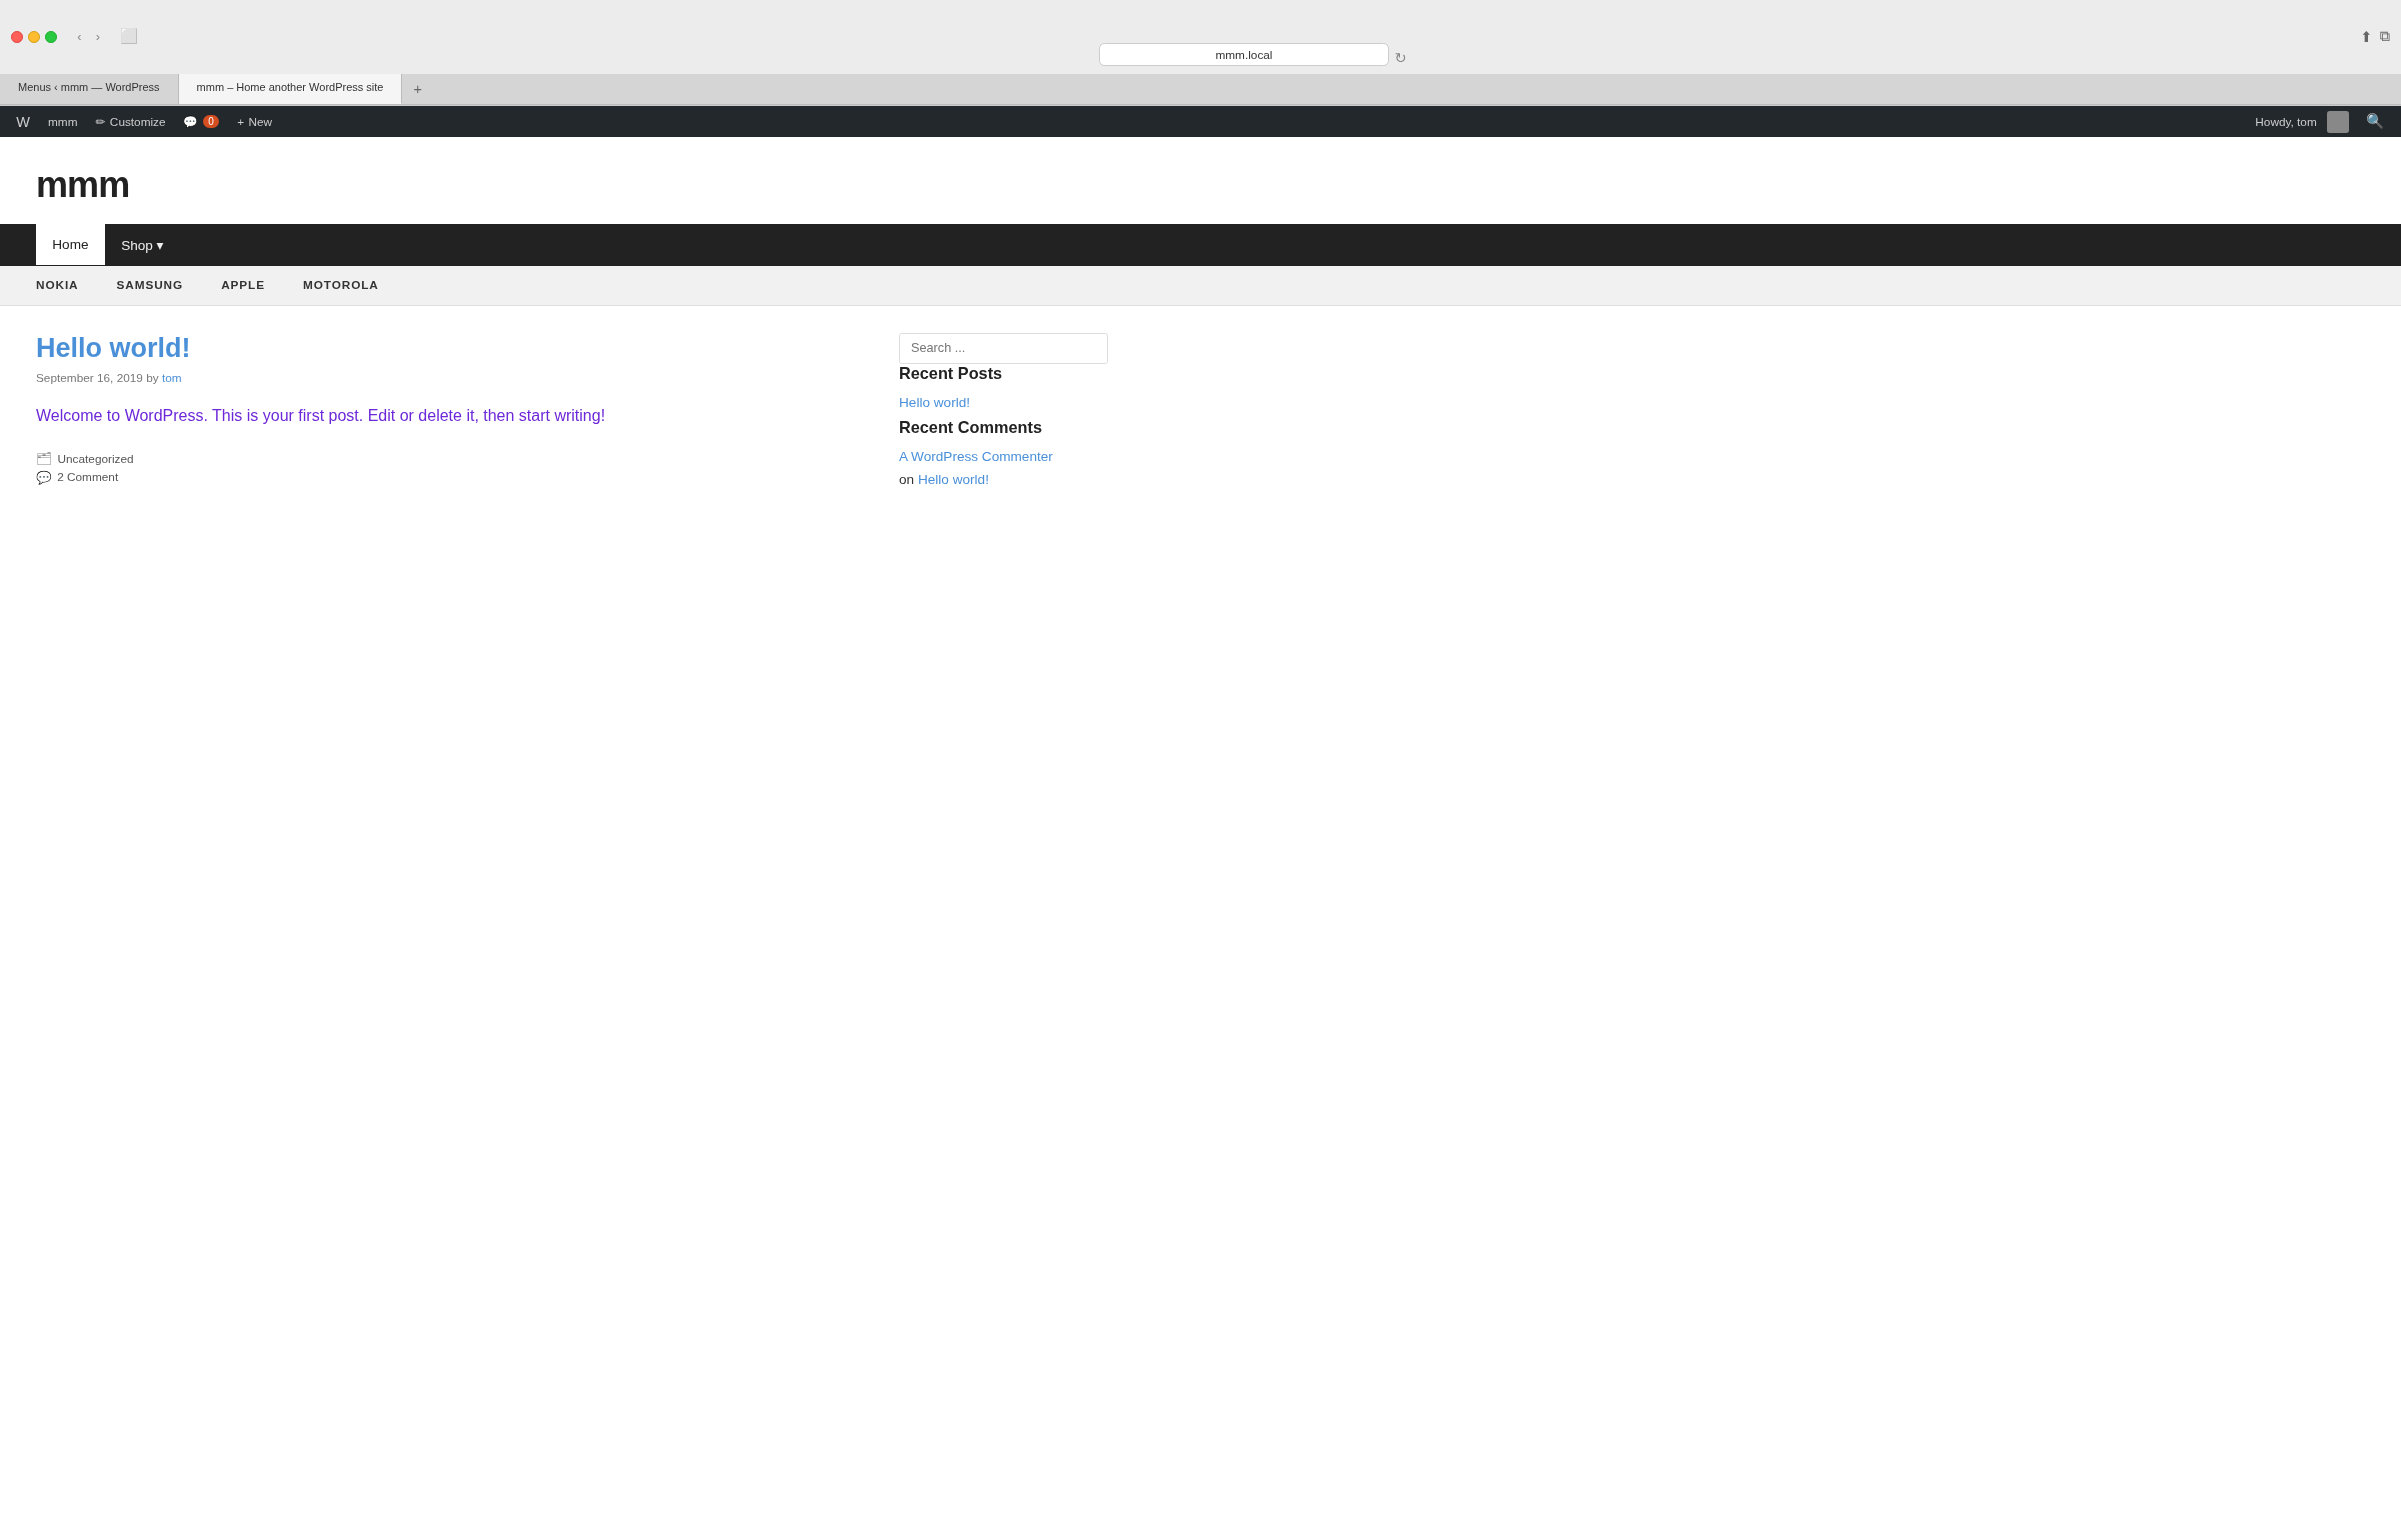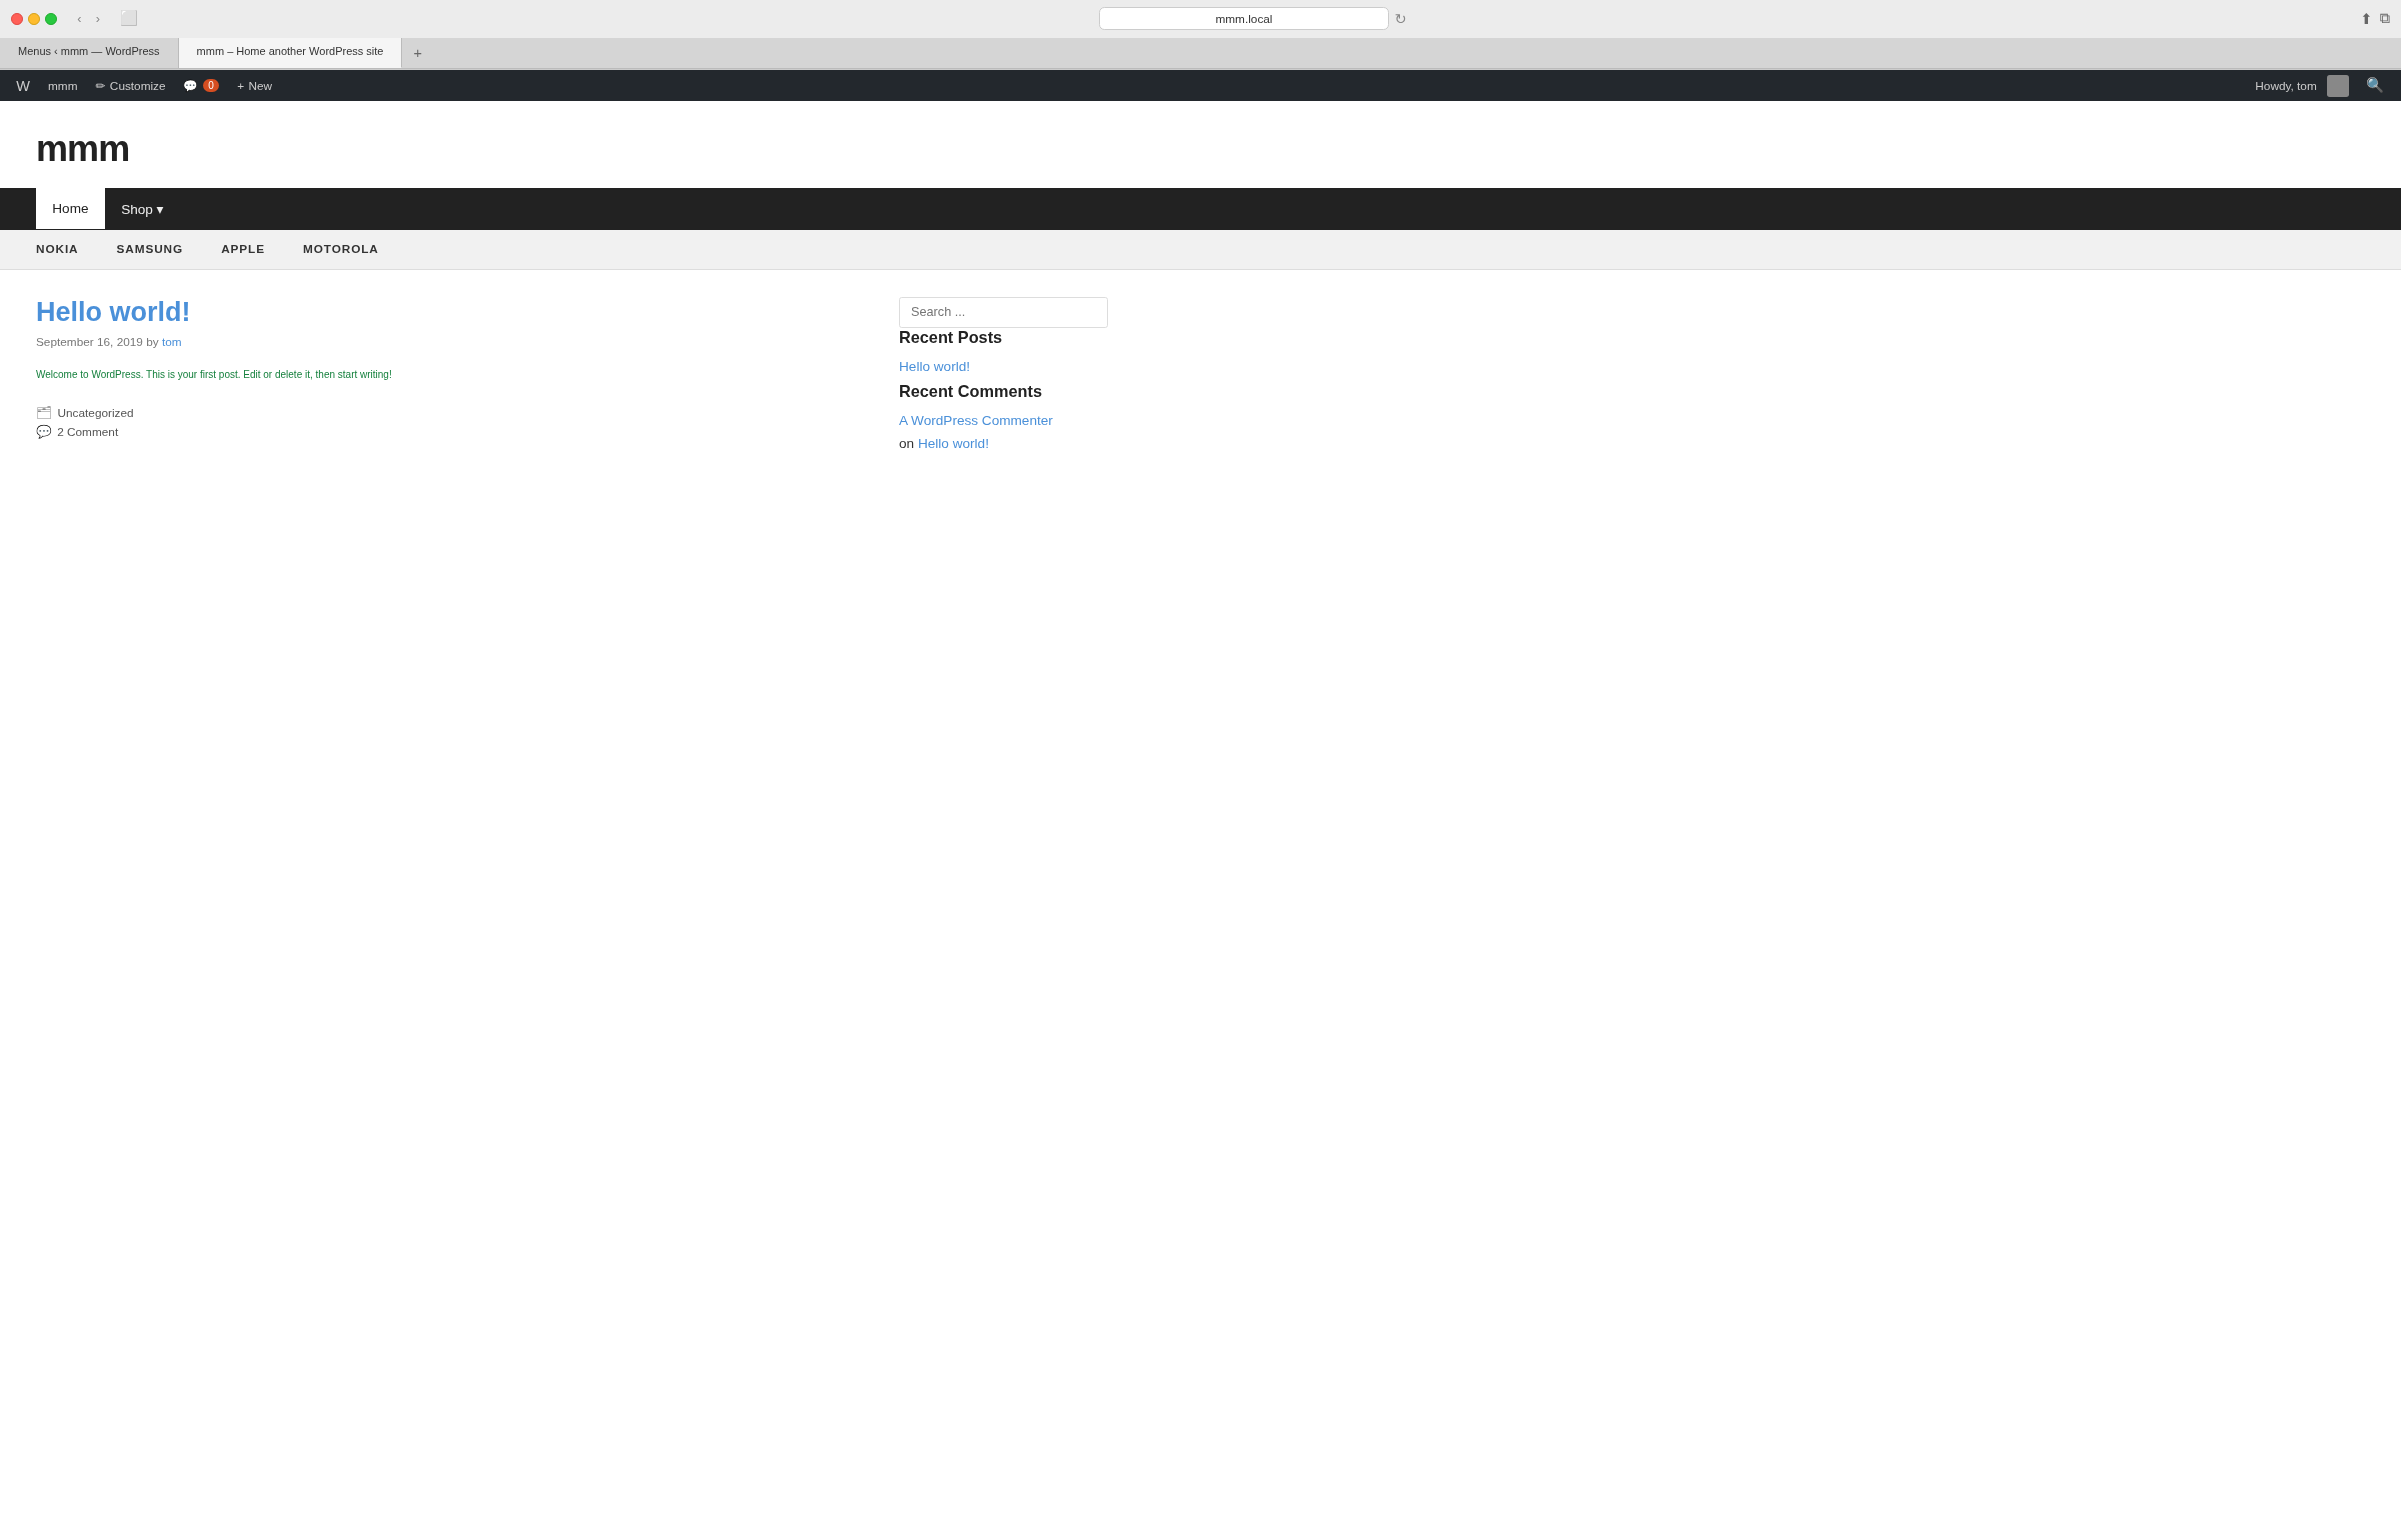--- a/index.html
+++ b/index.html
@@ -47,21 +47,22 @@
       border: none;
       font-size: 14.5px;
       color: #888;
       cursor: pointer;
       padding: 1.8px 7.3px;
     }
     .address-bar-wrap {
       flex: 1;
       display: flex;
       justify-content: center;
-      align-items: center;
+      align-items: flex-end;
+      margin-top: 36px;
     }
     .address-bar {
       background: #fff;
       border: 0.9px solid #ccc;
       border-radius: 5.4px;
       padding: 3.6px 12.7px;
       font-size: 11.8px;
       color: #333;
       width: 290px;
       text-align: center;
@@ -262,22 +263,22 @@
     .post-meta {
       font-size: 11.8px;
       color: #777;
       margin-bottom: 18px;
     }
     .post-meta a {
       color: #4a90d9;
       text-decoration: none;
     }
     .post-content {
-      font-size: 10px;
-      color: #15803d;
+      font-size: 16px;
+      color: #6d28d9;
       line-height: 1.6;
       margin-bottom: 22px;
     }
     .post-footer {
       font-size: 11.8px;
       color: #555;
     }
     .post-footer-item {
       display: flex;
       align-items: center;

